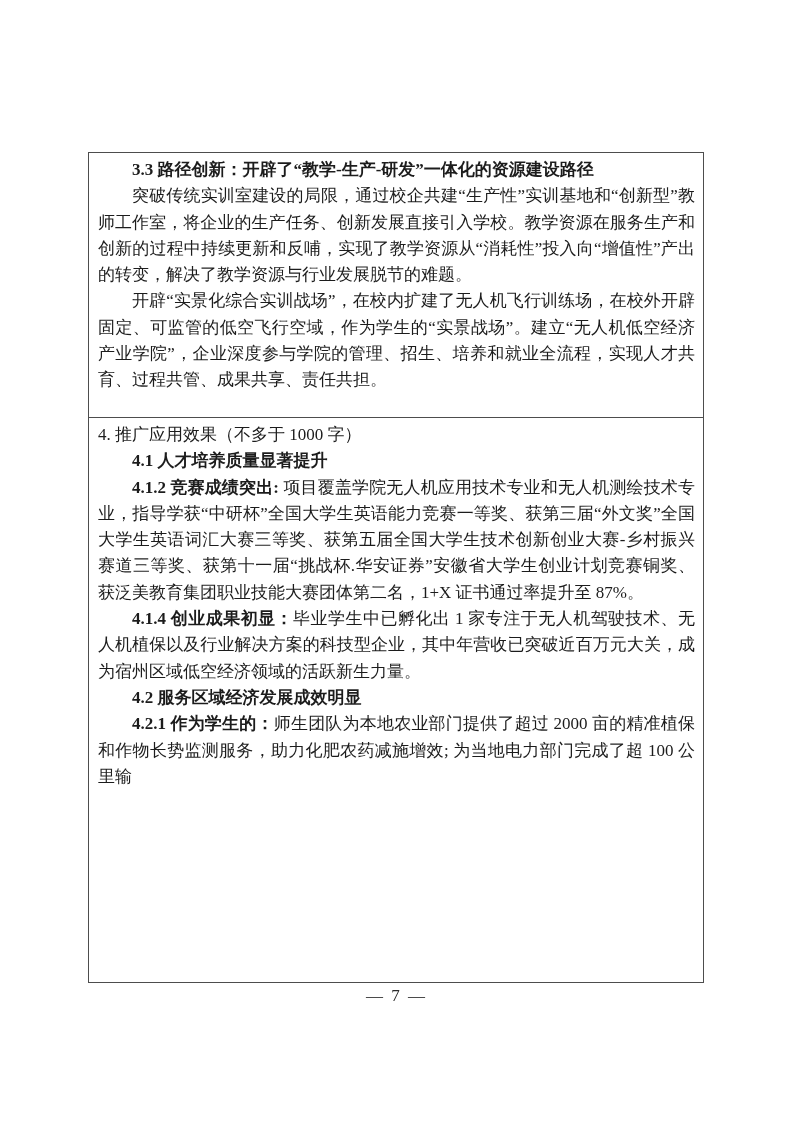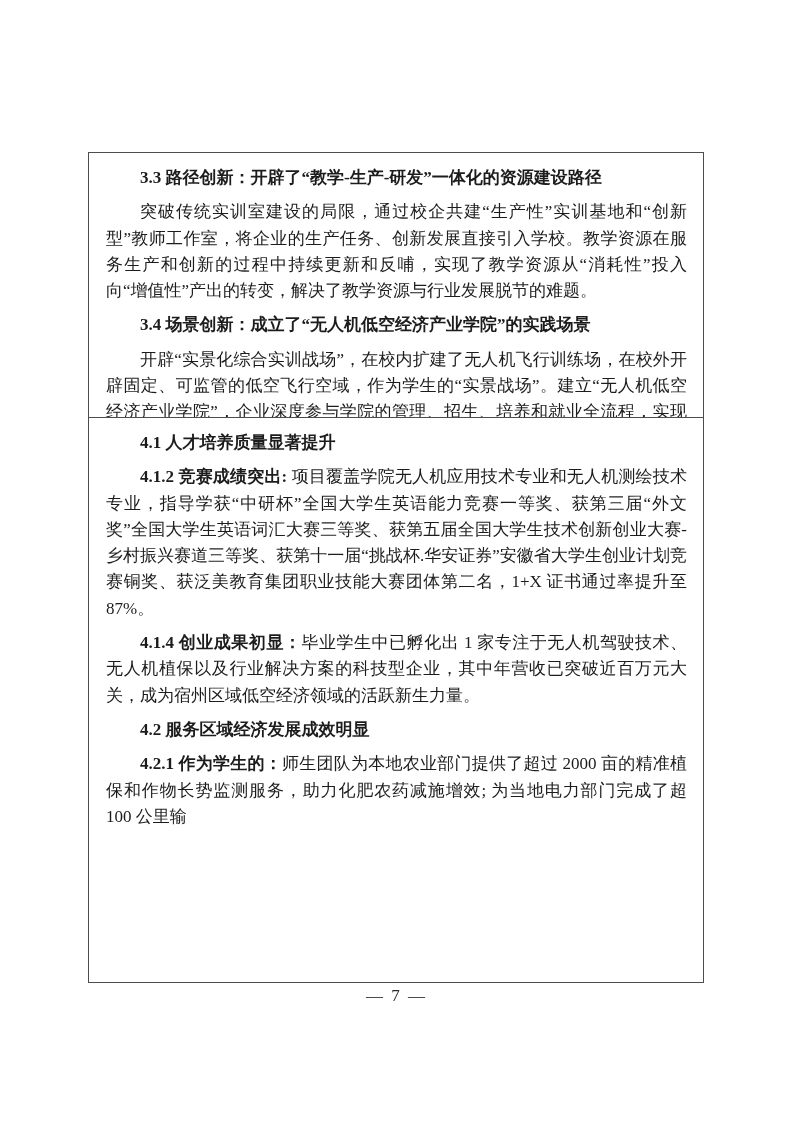--- a/index.html
+++ b/index.html
@@ -37,21 +37,21 @@
     overflow: hidden;
   }
   .cell-1 {
     height: 265px;
     border-bottom: 1px solid #4d4d4d;
   }
   .cell-2 {
     height: 564px;
   }
   .cell p {
-    margin: 8px;
+    margin: 0;
     text-indent: 2em;
   }
   .cell p.flush {
     text-indent: 0;
   }
   .hd, .lead {
     font-weight: bold;
   }
   .page-number {
     position: absolute;
@@ -67,25 +67,25 @@
 </head>
 <body>
 
 <div class="sheet">
 
   <div class="content-table">
 
     <div class="cell cell-1">
       <p class="hd">3.3 路径创新：开辟了“教学-生产-研发”一体化的资源建设路径</p>
       <p>突破传统实训室建设的局限，通过校企共建“生产性”实训基地和“创新型”教师工作室，将企业的生产任务、创新发展直接引入学校。教学资源在服务生产和创新的过程中持续更新和反哺，实现了教学资源从“消耗性”投入向“增值性”产出的转变，解决了教学资源与行业发展脱节的难题。</p>
-      <p class="hd">3.4 场景创新：成立了“无人机低空经济产业学院”的实践场景</p>
       <p>开辟“实景化综合实训战场”，在校内扩建了无人机飞行训练场，在校外开辟固定、可监管的低空飞行空域，作为学生的“实景战场”。建立“无人机低空经济产业学院”，企业深度参与学院的管理、招生、培养和就业全流程，实现人才共育、过程共管、成果共享、责任共担。</p>
     </div>
 
     <div class="cell cell-2">
+      <p class="flush">4. 推广应用效果（不多于 1000 字）</p>
       <p class="hd">4.1 人才培养质量显著提升</p>
       <p><span class="lead">4.1.2 竞赛成绩突出: </span><span>项目覆盖学院无人机应用技术专业和无人机测绘技术专业，指导学获“中研杯”全国大学生英语能力竞赛一等奖、获第三届“外文奖”全国大学生英语词汇大赛三等奖、获第五届全国大学生技术创新创业大赛-乡村振兴赛道三等奖、获第十一届“挑战杯.华安证券”安徽省大学生创业计划竞赛铜奖、获泛美教育集团职业技能大赛团体第二名，1+X 证书通过率提升至 87%。</span></p>
       <p><span class="lead">4.1.4 创业成果初显：</span><span>毕业学生中已孵化出 1 家专注于无人机驾驶技术、无人机植保以及行业解决方案的科技型企业，其中年营收已突破近百万元大关，成为宿州区域低空经济领域的活跃新生力量。</span></p>
       <p class="hd">4.2 服务区域经济发展成效明显</p>
       <p><span class="lead">4.2.1 作为学生的：</span><span>师生团队为本地农业部门提供了超过 2000 亩的精准植保和作物长势监测服务，助力化肥农药减施增效; 为当地电力部门完成了超 100 公里输</span></p>
     </div>
 
   </div>
 
   <div class="page-number">— 7 —</div>

